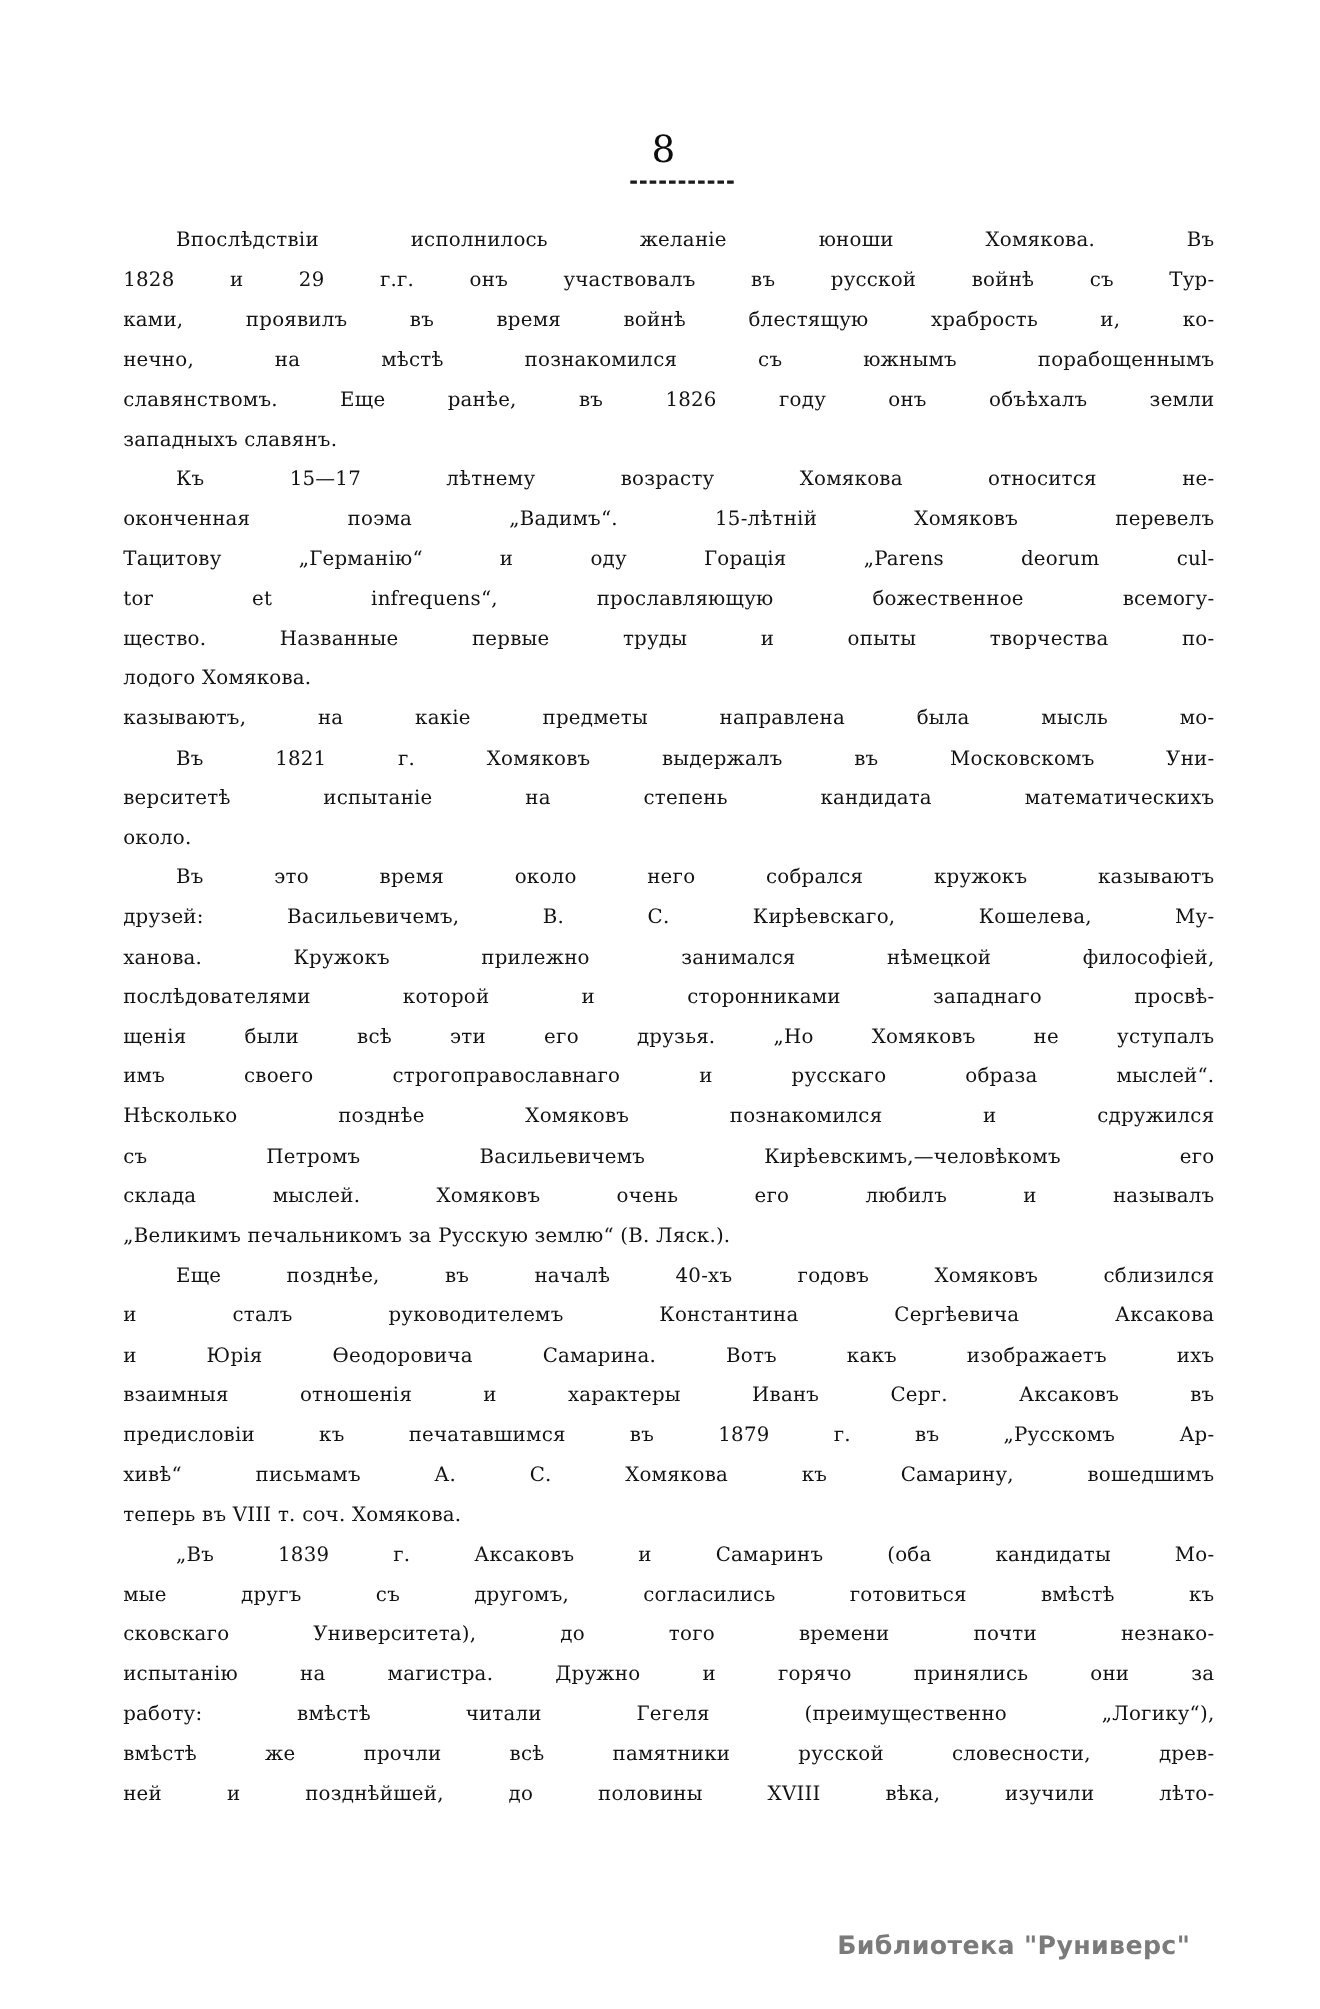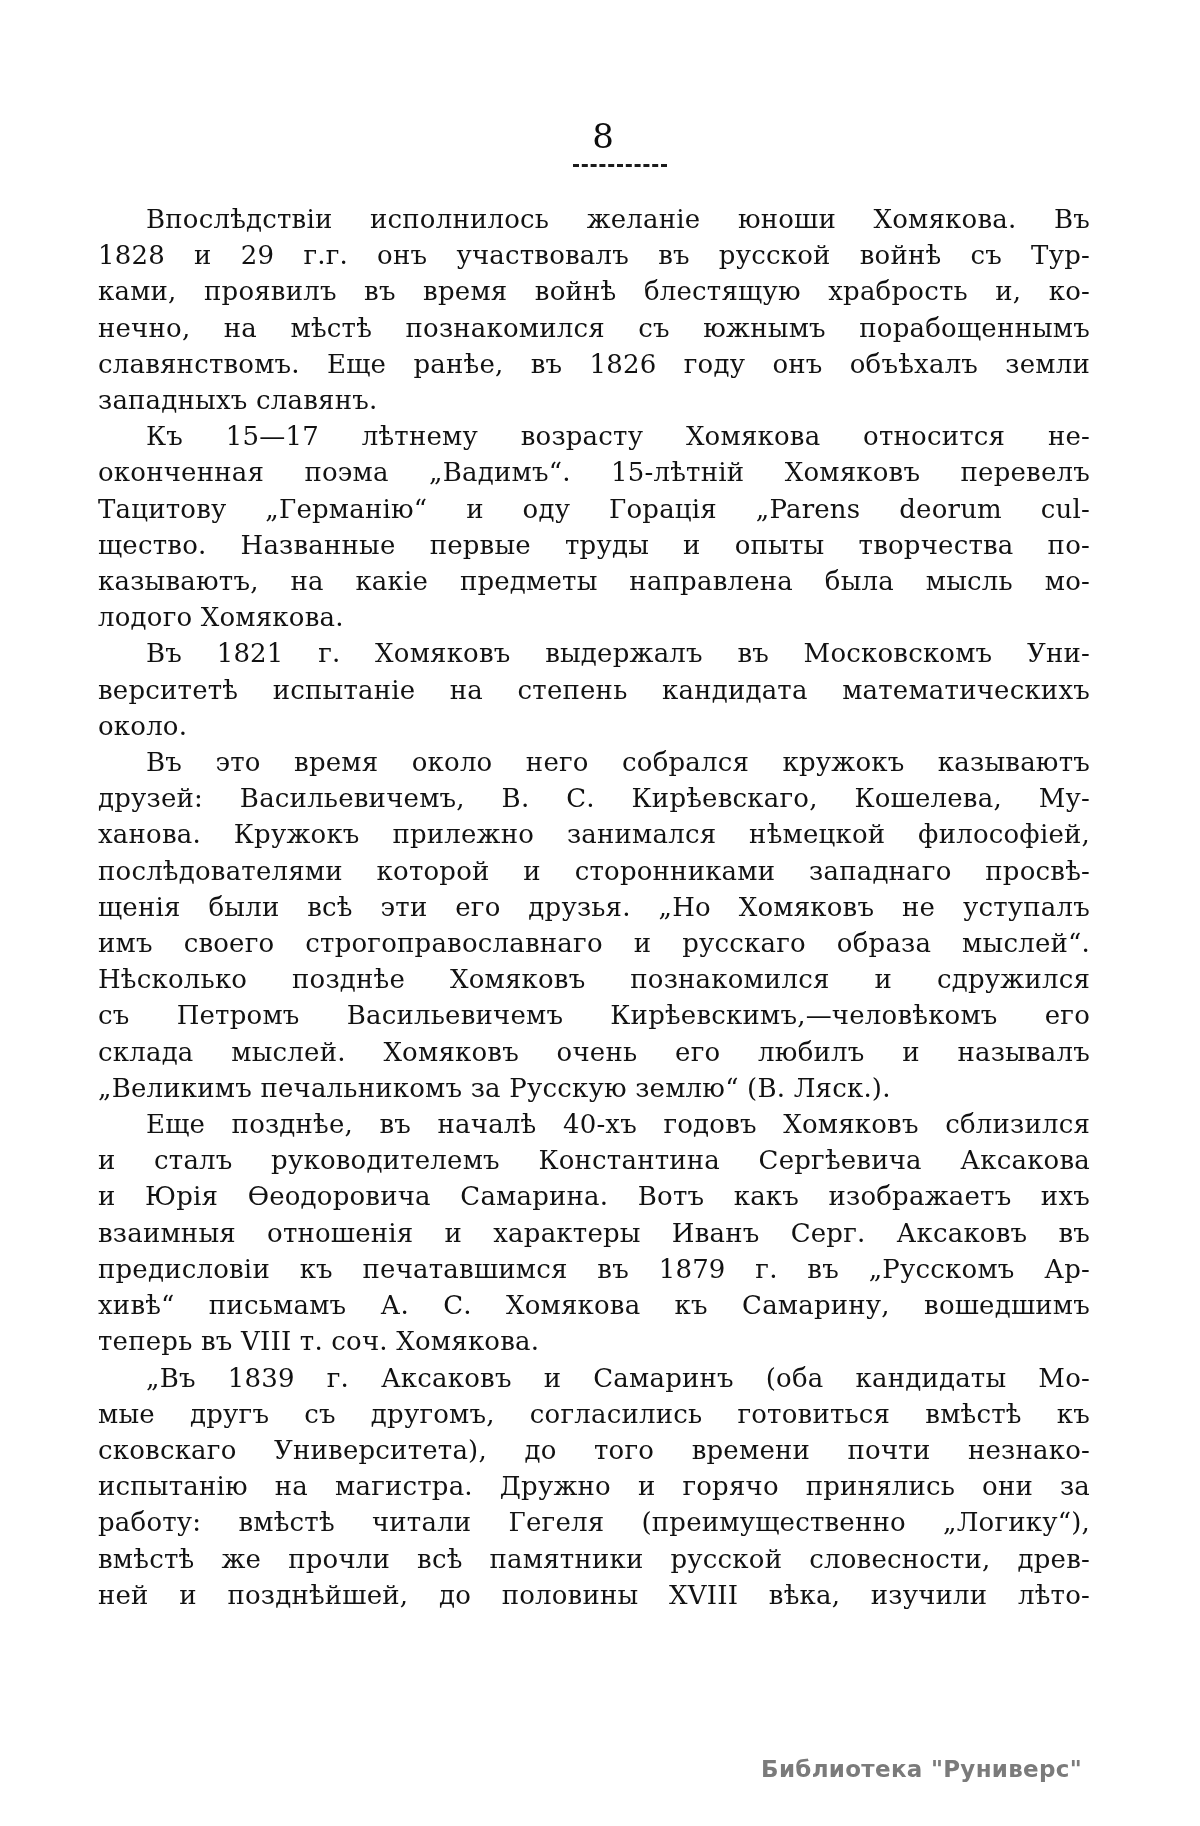--- a/index.html
+++ b/index.html
@@ -29,23 +29,23 @@
     position: absolute;
     top: 164px;
     left: 573px;
     width: 94px;
     height: 0;
     border-top: 3px dashed #1b1b1b;
   }
   .text-block {
     position: absolute;
     top: 201px;
-    left: 98px;
+    left: 112px;
     width: 992px;
-    font-size: 26px;
+    font-size: 18px;
     line-height: 36.2px;
     letter-spacing: 0.2px;
   }
   .para { margin: 0; }
   .line {
     text-align: justify;
     text-align-last: justify;
     -moz-text-align-last: justify;
   }
   .line.first { padding-left: 48px; }
@@ -76,23 +76,24 @@
         <div class="line">1828 и 29 г.г. онъ участвовалъ въ русской войнѣ съ Тур-</div>
         <div class="line">ками, проявилъ въ время войнѣ блестящую храбрость и, ко-</div>
         <div class="line">нечно, на мѣстѣ познакомился съ южнымъ порабощеннымъ</div>
         <div class="line">славянствомъ. Еще ранѣе, въ 1826 году онъ объѣхалъ земли</div>
         <div class="line end">западныхъ славянъ.</div>
       </div>
       <div class="para">
         <div class="line first">Къ 15—17 лѣтнему возрасту Хомякова относится не-</div>
         <div class="line">оконченная поэма „Вадимъ“. 15-лѣтній Хомяковъ перевелъ</div>
         <div class="line">Тацитову „Германію“ и оду Горація „Parens deorum cul-</div>
+        <div class="line">tor et infrequens“, прославляющую божественное всемогу-</div>
         <div class="line">щество. Названные первые труды и опыты творчества по-</div>
+        <div class="line end">лодого Хомякова.</div>
         <div class="line">казываютъ, на какіе предметы направлена была мысль мо-</div>
-        <div class="line end">лодого Хомякова.</div>
       </div>
       <div class="para">
         <div class="line first">Въ 1821 г. Хомяковъ выдержалъ въ Московскомъ Уни-</div>
         <div class="line">верситетѣ испытаніе на степень кандидата математическихъ</div>
         <div class="line end">около.</div>
       </div>
       <div class="para">
         <div class="line first">Въ это время около него собрался кружокъ казываютъ</div>
         <div class="line">друзей: Васильевичемъ, В. С. Кирѣевскаго, Кошелева, Му-</div>
         <div class="line">ханова. Кружокъ прилежно занимался нѣмецкой философіей,</div>

